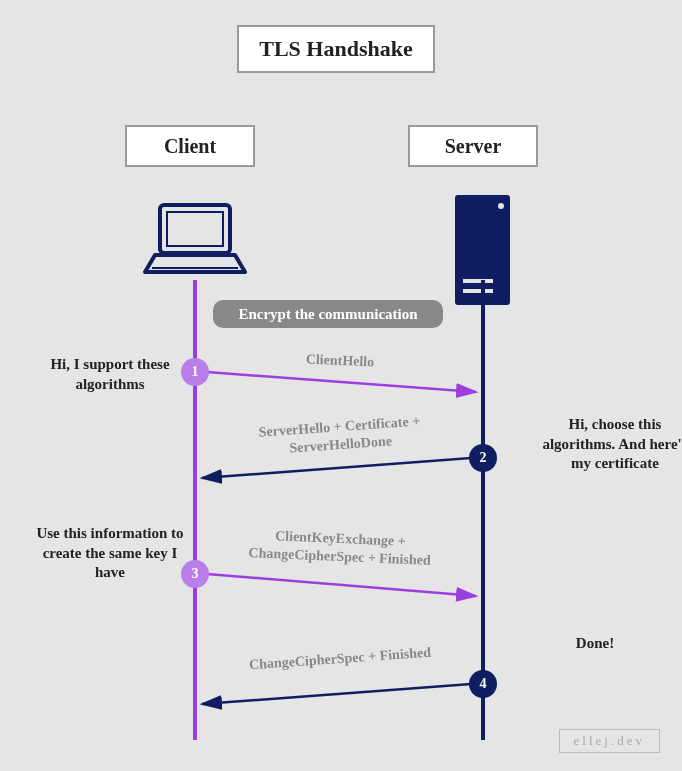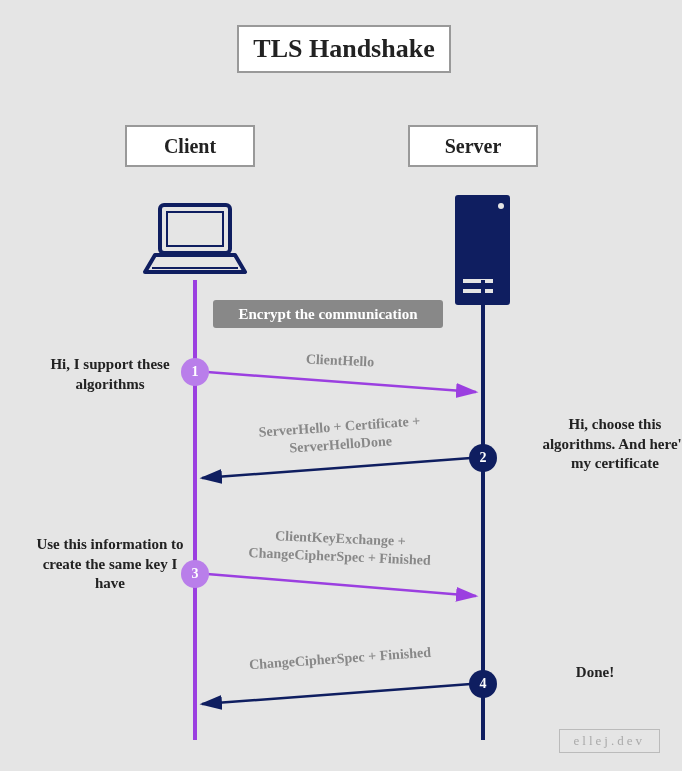--- a/index.html
+++ b/index.html
@@ -7,25 +7,25 @@
     background: #e5e5e5;
     font-family: Georgia, 'Times New Roman', serif;
     width: 682px;
     height: 771px;
     position: relative;
     overflow: hidden;
   }
   .title-box {
     position: absolute;
     left: 237px; top: 25px;
-    width: 214px; height: 48px;
+    width: 198px; height: 48px;
     border: 2px solid #999;
     background: #fff;
     display: flex; align-items: center; justify-content: center;
-    font-size: 26px; font-weight: bold; color: #222;
+    font-size: 22px; font-weight: bold; color: #222;
   }
   .role-box {
     position: absolute;
     width: 130px; height: 42px;
     border: 2px solid #999;
     background: #fff;
     display: flex; align-items: center; justify-content: center;
     font-size: 20px; font-weight: bold; color: #222;
   }
   .client-box { left: 125px; top: 125px; }
@@ -67,21 +67,21 @@
     height: 460px;
   }
   .lifeline.client { left: 193px; background: #9b3fe0; }
   .lifeline.server { left: 481px; background: #0f1e60; }
 
   .encrypt-pill {
     position: absolute;
     left: 213px; top: 300px;
     width: 230px; height: 28px;
     background: #888; color: #fff;
-    border-radius: 3px;
+    border-radius: 10px;
     display: flex; align-items: center; justify-content: center;
     font-size: 15px; font-weight: bold;
     font-family: Georgia, serif;
   }
 
   .step-circle {
     position: absolute;
     width: 28px; height: 28px;
     border-radius: 50%;
     color: #fff;
@@ -101,22 +101,22 @@
     position: absolute;
     font-size: 15px; font-weight: bold;
     color: #222;
     text-align: center;
     line-height: 1.3;
     width: 160px;
     margin-left: 25px;
   }
   .note1 { left: 5px;  top: 355px; }
   .note2 { left: 510px; top: 415px; width: 160px; }
-  .note3 { left: 5px;  top: 535px; text-align: center; }
-  .note4 { left: 510px; top: 663px; width: 120px; }
+  .note3 { left: 5px;  top: 524px; text-align: center; }
+  .note4 { left: 510px; top: 634px; width: 120px; }
 
   .msg-label {
     position: absolute;
     font-size: 14px; font-weight: bold;
     color: #888;
     text-align: center;
     width: 240px;
     transform: rotate(-3deg);
     line-height: 1.25;
   }

